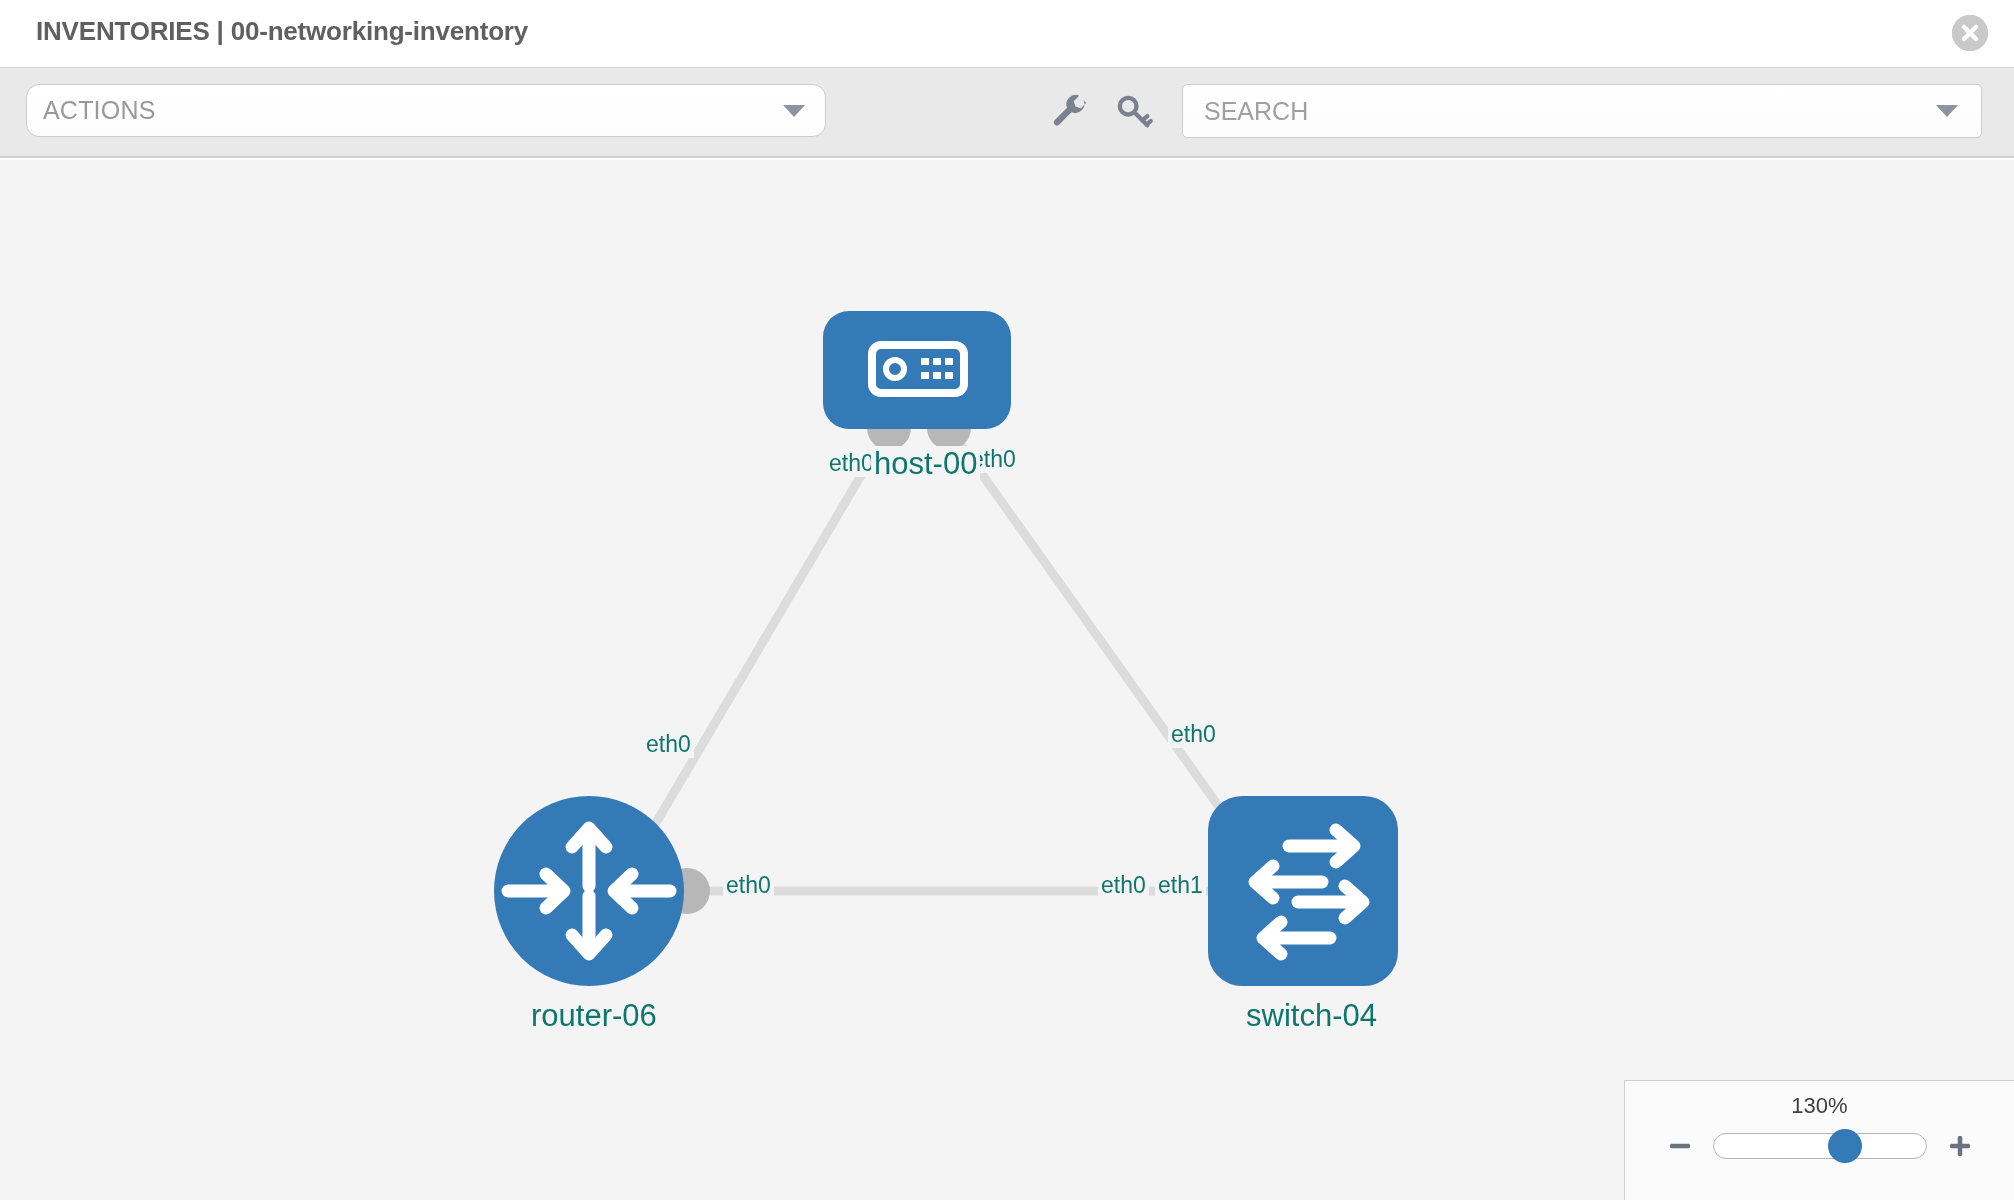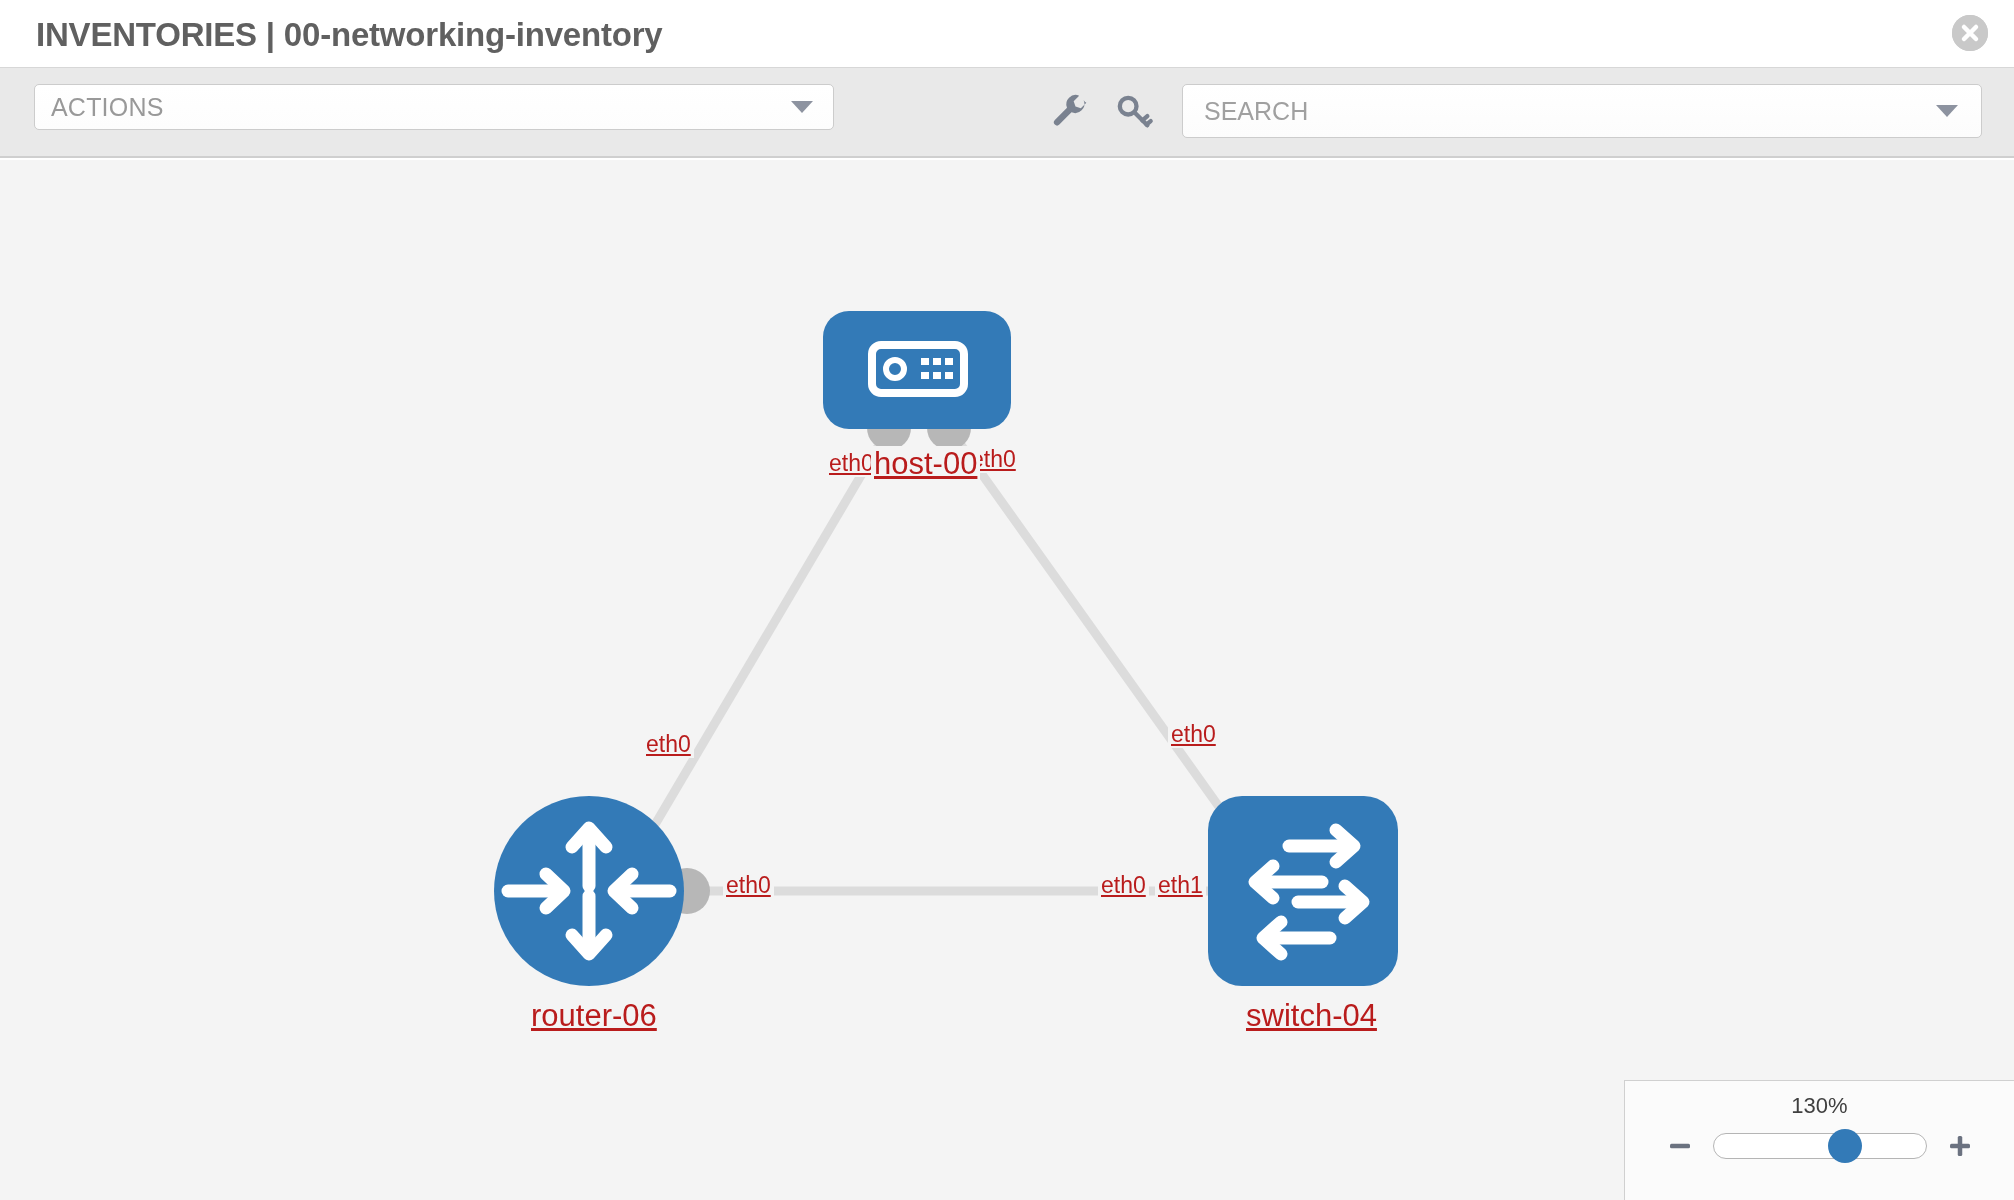--- a/index.html
+++ b/index.html
@@ -14,41 +14,41 @@
   #app { position: relative; width: 2014px; height: 1200px; background:#fff; }
 
   
   .header {
     position: absolute; left:0; top:0; width: 2014px; height: 68px;
     background: #ffffff;
     border-bottom: 1px solid #d7d7d7;
   }
   .header-title {
     position: absolute; left: 36px; top: 16px;
-    font-size: 33px; font-weight: bold; color: #606060;
+    font-size: 26px; font-weight: bold; color: #606060;
     letter-spacing: -0.2px; white-space: nowrap;
   }
   .close-btn {
     position: absolute; right: 26px; top: 15px;
     width: 36px; height: 36px; border-radius: 50%;
     background: #c9c9c9; cursor: pointer;
   }
   .close-btn svg { display:block; }
 
   
   .toolbar {
     position: absolute; left:0; top: 68px; width: 2014px; height: 90px;
     background: #e9e9e9;
     border-bottom: 2px solid #cfcfcf;
   }
   .actions-select {
-    position: absolute; left: 34px; top: 84px;
-    width: 800px; height: 46px;
+    position: absolute; left: 26px; top: 84px;
+    width: 800px; height: 53px;
     background: linear-gradient(#ffffff,#fdfdfd);
-    border: 1px solid #cccccc; border-radius: 5px;
+    border: 1px solid #cccccc; border-radius: 13px;
     display: flex; align-items: center;
     padding: 0 16px;
     cursor: pointer;
   }
   .actions-label {
     font-size: 25px; color: #999999; letter-spacing: 0.2px; flex: 1;
   }
   .caret {
     width: 0; height: 0;
     border-left: 11px solid transparent;
@@ -84,24 +84,23 @@
     width: 2014px; height: 1040px;
     background: #f4f4f4;
     overflow: hidden;
   }
   #topo-svg { position:absolute; left:0; top:0; }
 
   
   .nlabel {
     position: absolute;
     background: #f4f4f4;
-    color: #b91c1c;
+    color: #0f766e;
     white-space: nowrap;
     padding: 0 3px;
-    text-decoration: underline;
   }
   .nlabel.big { font-size: 31px; }
   .nlabel.small { font-size: 23px; }
 
   
   .zoom-panel {
     position: absolute; right: 0; bottom: 0;
     width: 390px; height: 120px;
     background: #fbfbfb;
     border-left: 1px solid #d0d0d0;

